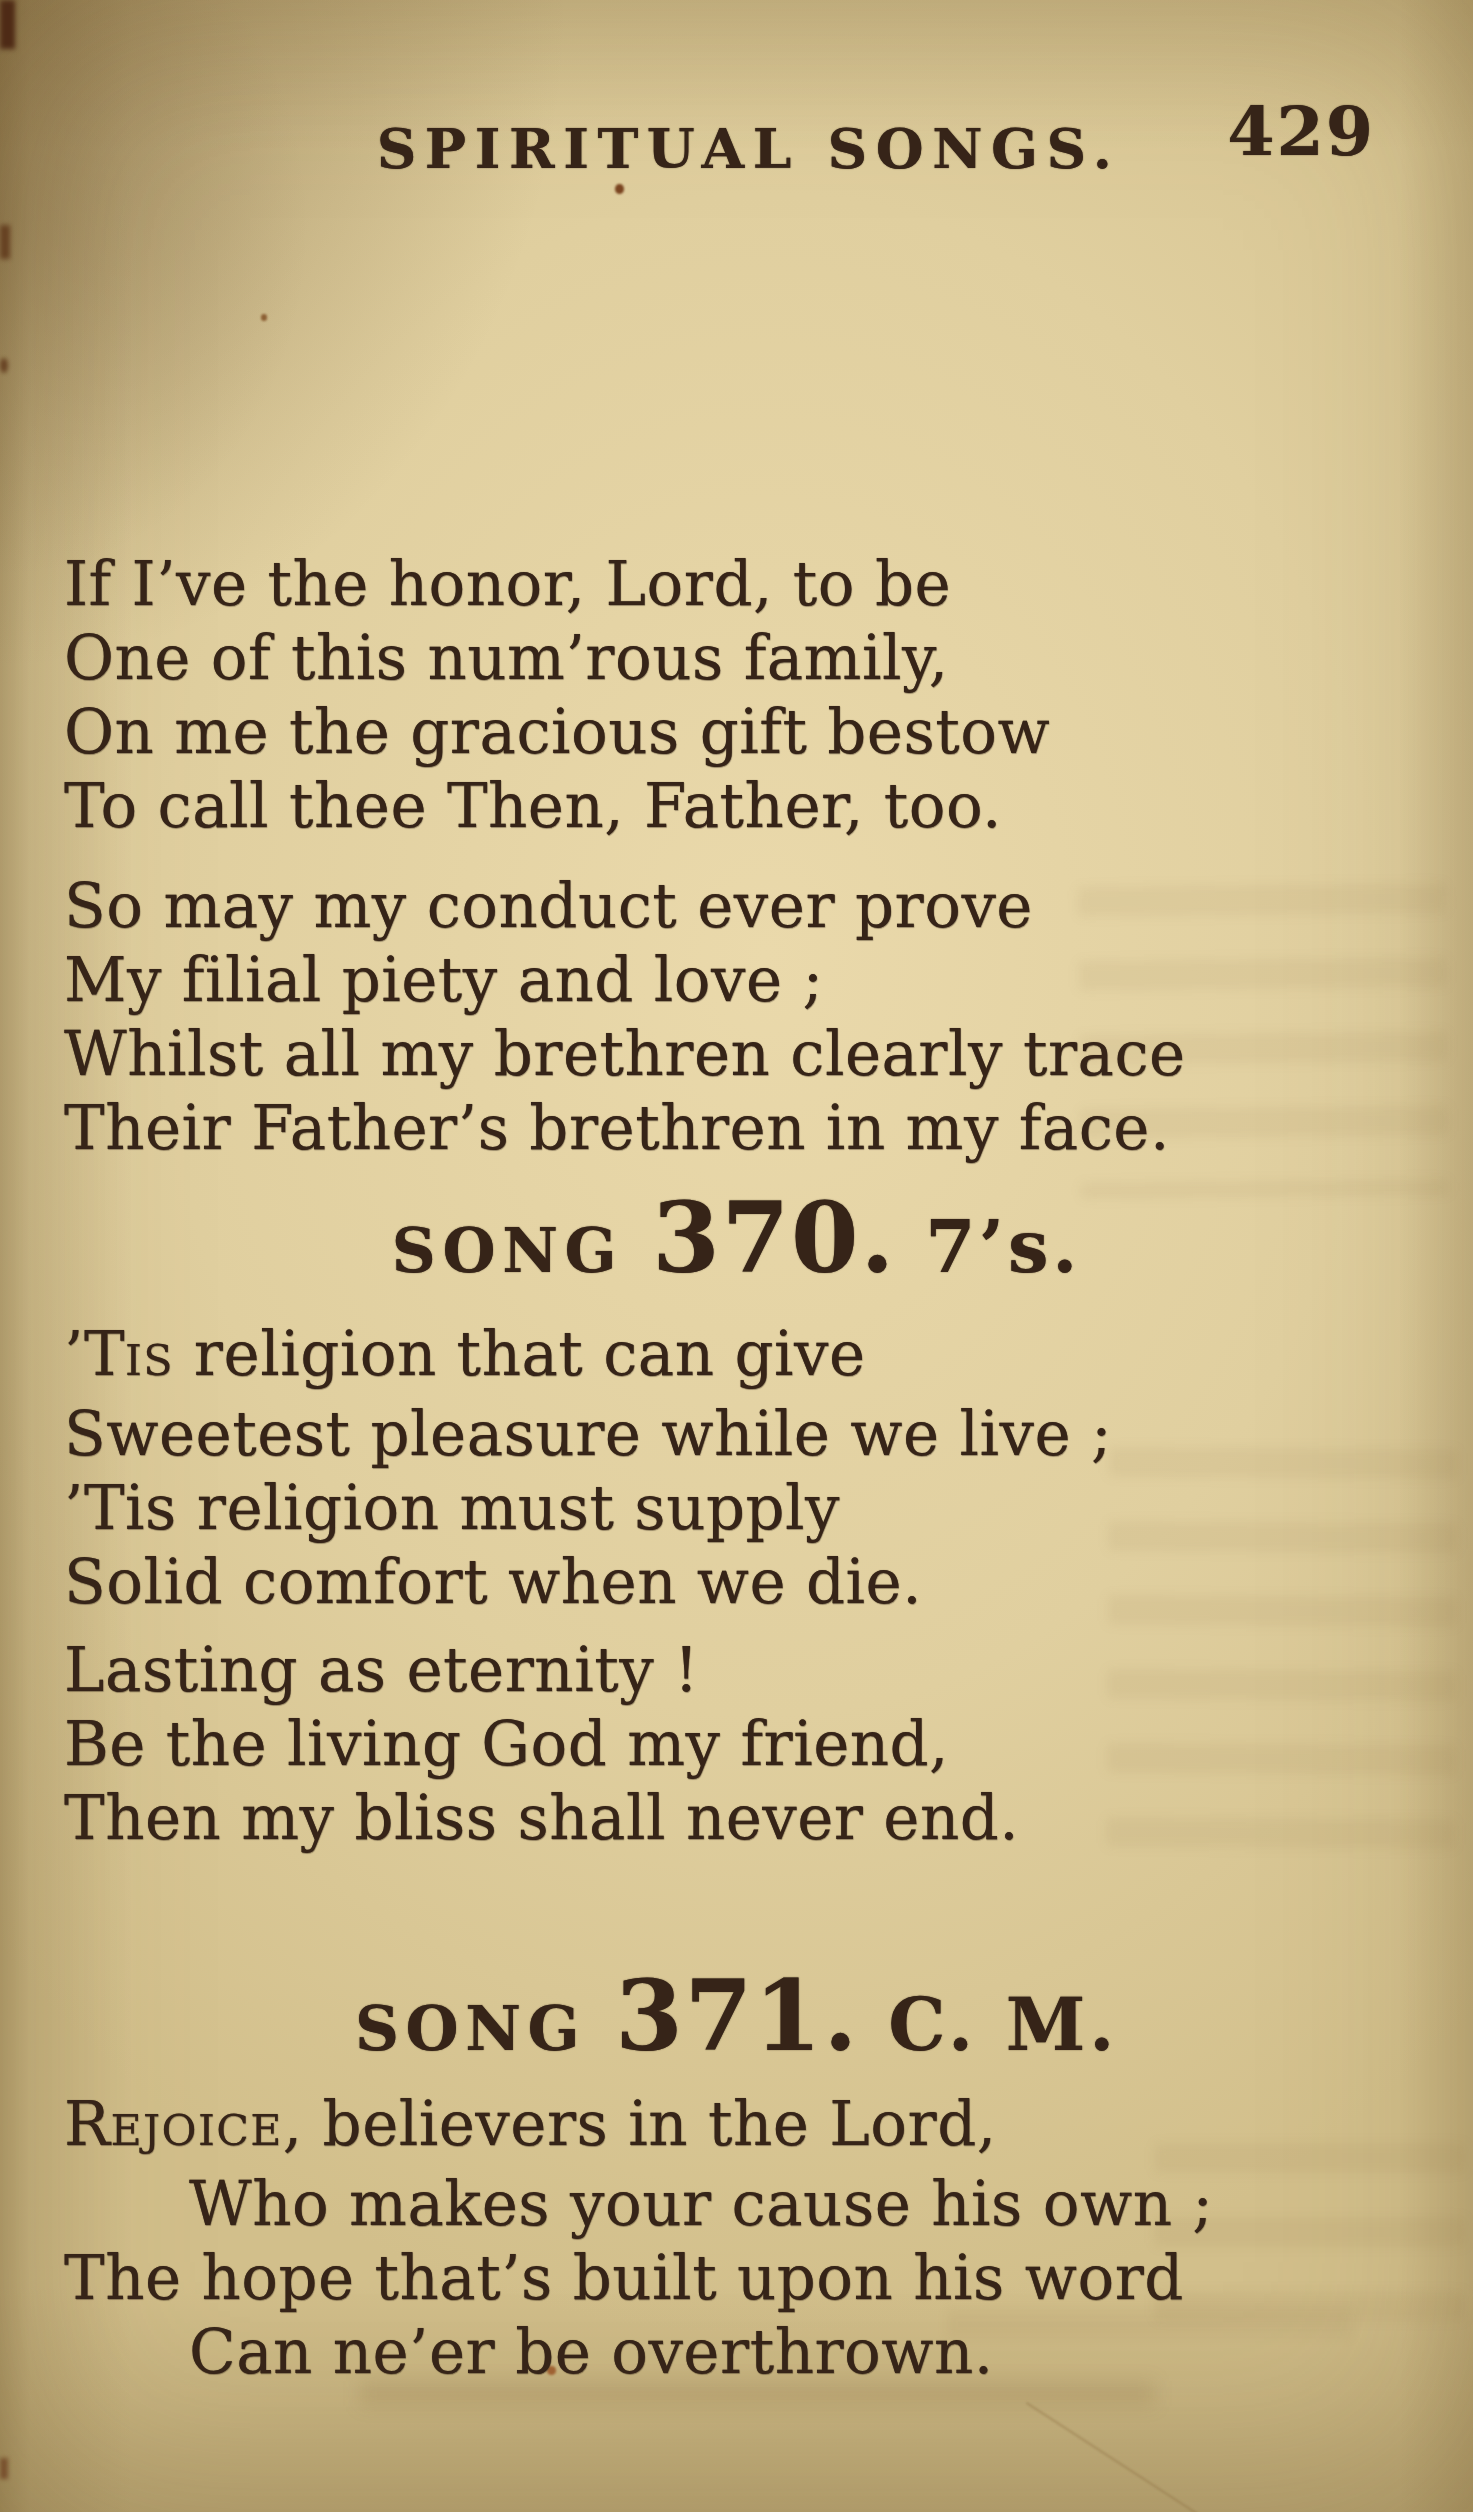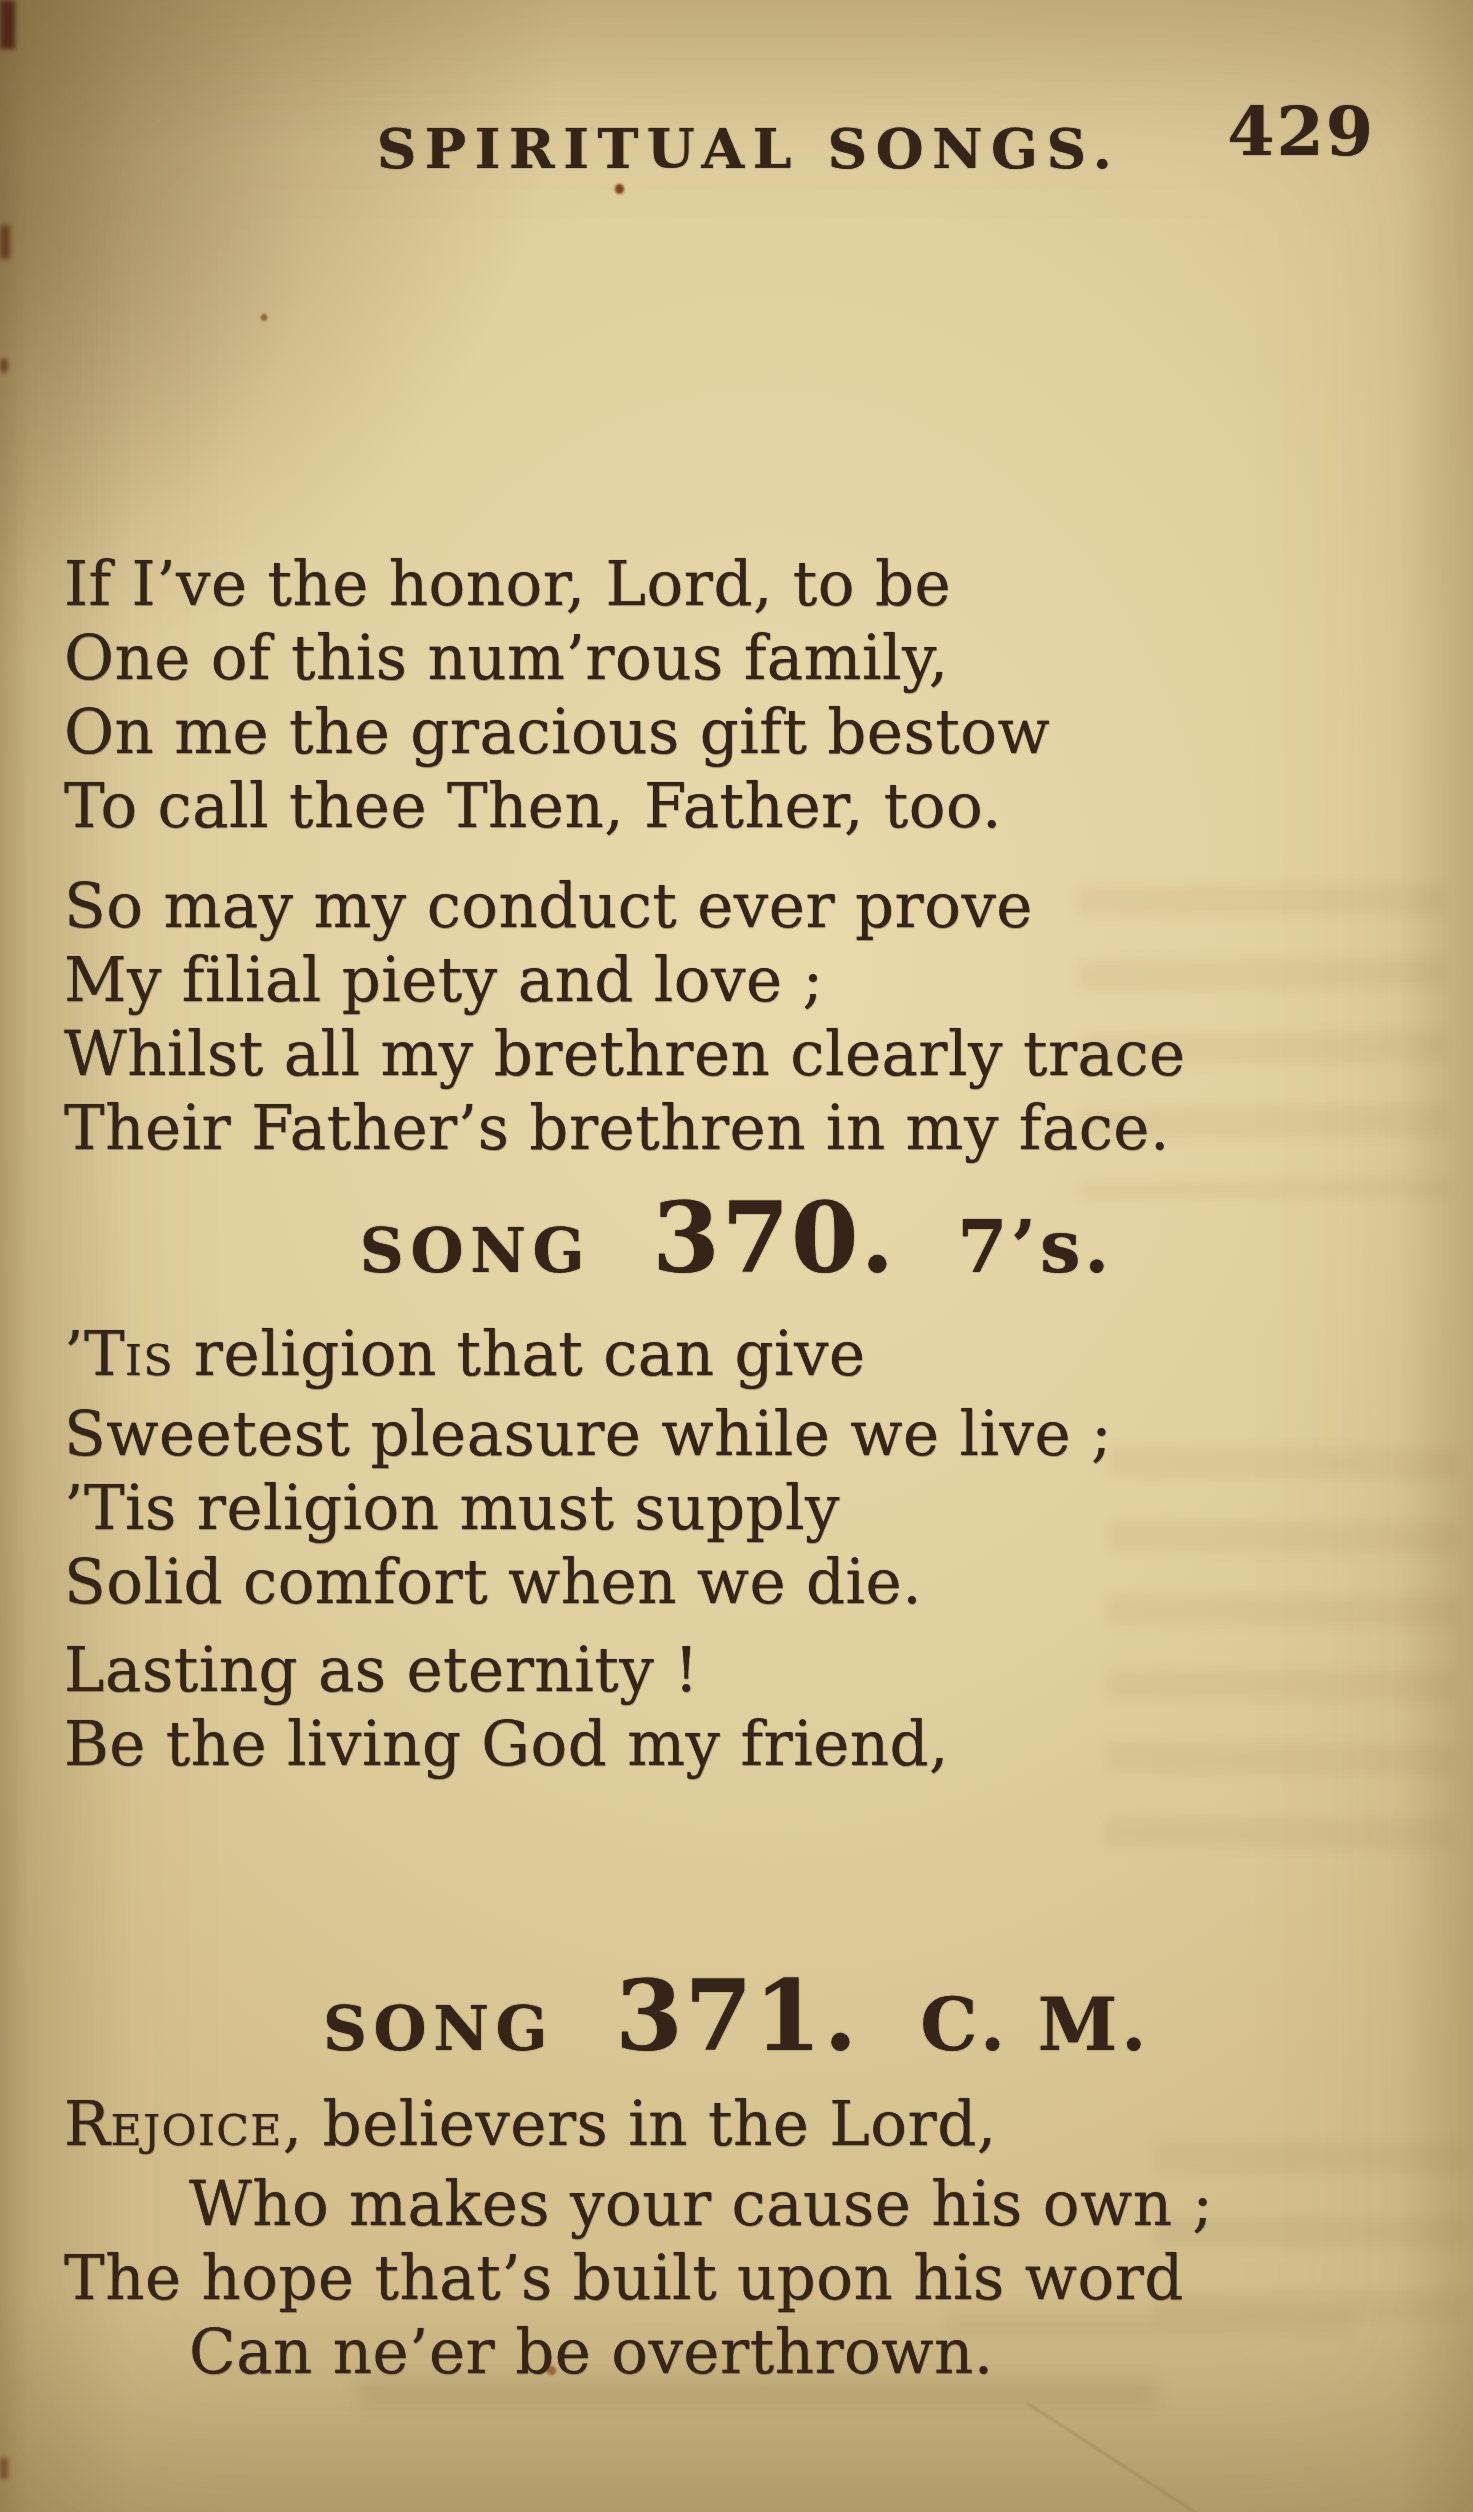--- a/index.html
+++ b/index.html
@@ -35,21 +35,21 @@
   .stanza{position:absolute;left:64px;right:38px;}
   .line{
     margin:0;font-size:61px;line-height:74px;letter-spacing:0.5px;white-space:pre;
     text-shadow:0 0 0.9px rgba(47,32,19,.65), 0.5px 0.5px 0.8px rgba(47,32,19,.35);
   }
   .line .sc{font-size:.70em;letter-spacing:1.4px;}
   .indent{margin-left:125px;}
   
   .song-heading{
     position:absolute;left:0;width:100%;
-    display:flex;justify-content:center;align-items:baseline;gap:61px;
+    display:flex;justify-content:center;align-items:baseline;gap:29px;
     text-shadow:0 0 0.9px rgba(47,32,19,.8), 0 0 1.9px rgba(47,32,19,.25);
   }
   .song-word{font-size:61px;font-weight:bold;letter-spacing:6.6px;line-height:1;}
   .song-number{font-size:97px;font-weight:bold;letter-spacing:1.9px;line-height:1;}
   .song-meter{font-size:72px;font-weight:bold;letter-spacing:3.8px;line-height:1;}
   
   .stain{position:absolute;pointer-events:none;}
   .stain-a{left:0;top:0;width:15px;height:49px;background:#4e2a16;filter:blur(2.8px);}
   .stain-b{left:0;top:225px;width:9.5px;height:34px;background:#5c3317;filter:blur(2.8px);opacity:.8;}
   .stain-c{left:0;top:358px;width:7.6px;height:15px;background:#5c3317;border-radius:50%;filter:blur(1.9px);opacity:.8;}
@@ -125,20 +125,21 @@
   <section class="stanza" style="top:1317px">
     <p class="line"><span>’T</span><span class="sc">IS</span><span> religion that can give</span></p>
     <p class="line">Sweetest pleasure while we live ;</p>
     <p class="line">’Tis religion must supply</p>
     <p class="line">Solid comfort when we die.</p>
   </section>
 
   <section class="stanza" style="top:1633px">
     <p class="line">Lasting as eternity !</p>
     <p class="line">Be the living God my friend,</p>
+    <p class="line">Then my bliss shall never end.</p>
   </section>
 
   <div class="song-heading" style="top:1968px">
     <span class="song-word">SONG</span>
     <span class="song-number">371.</span>
     <span class="song-meter">C. M.</span>
   </div>
 
   <section class="stanza" style="top:2087px">
     <p class="line"><span>R</span><span class="sc">EJOICE</span><span>, believers in the Lord,</span></p>

